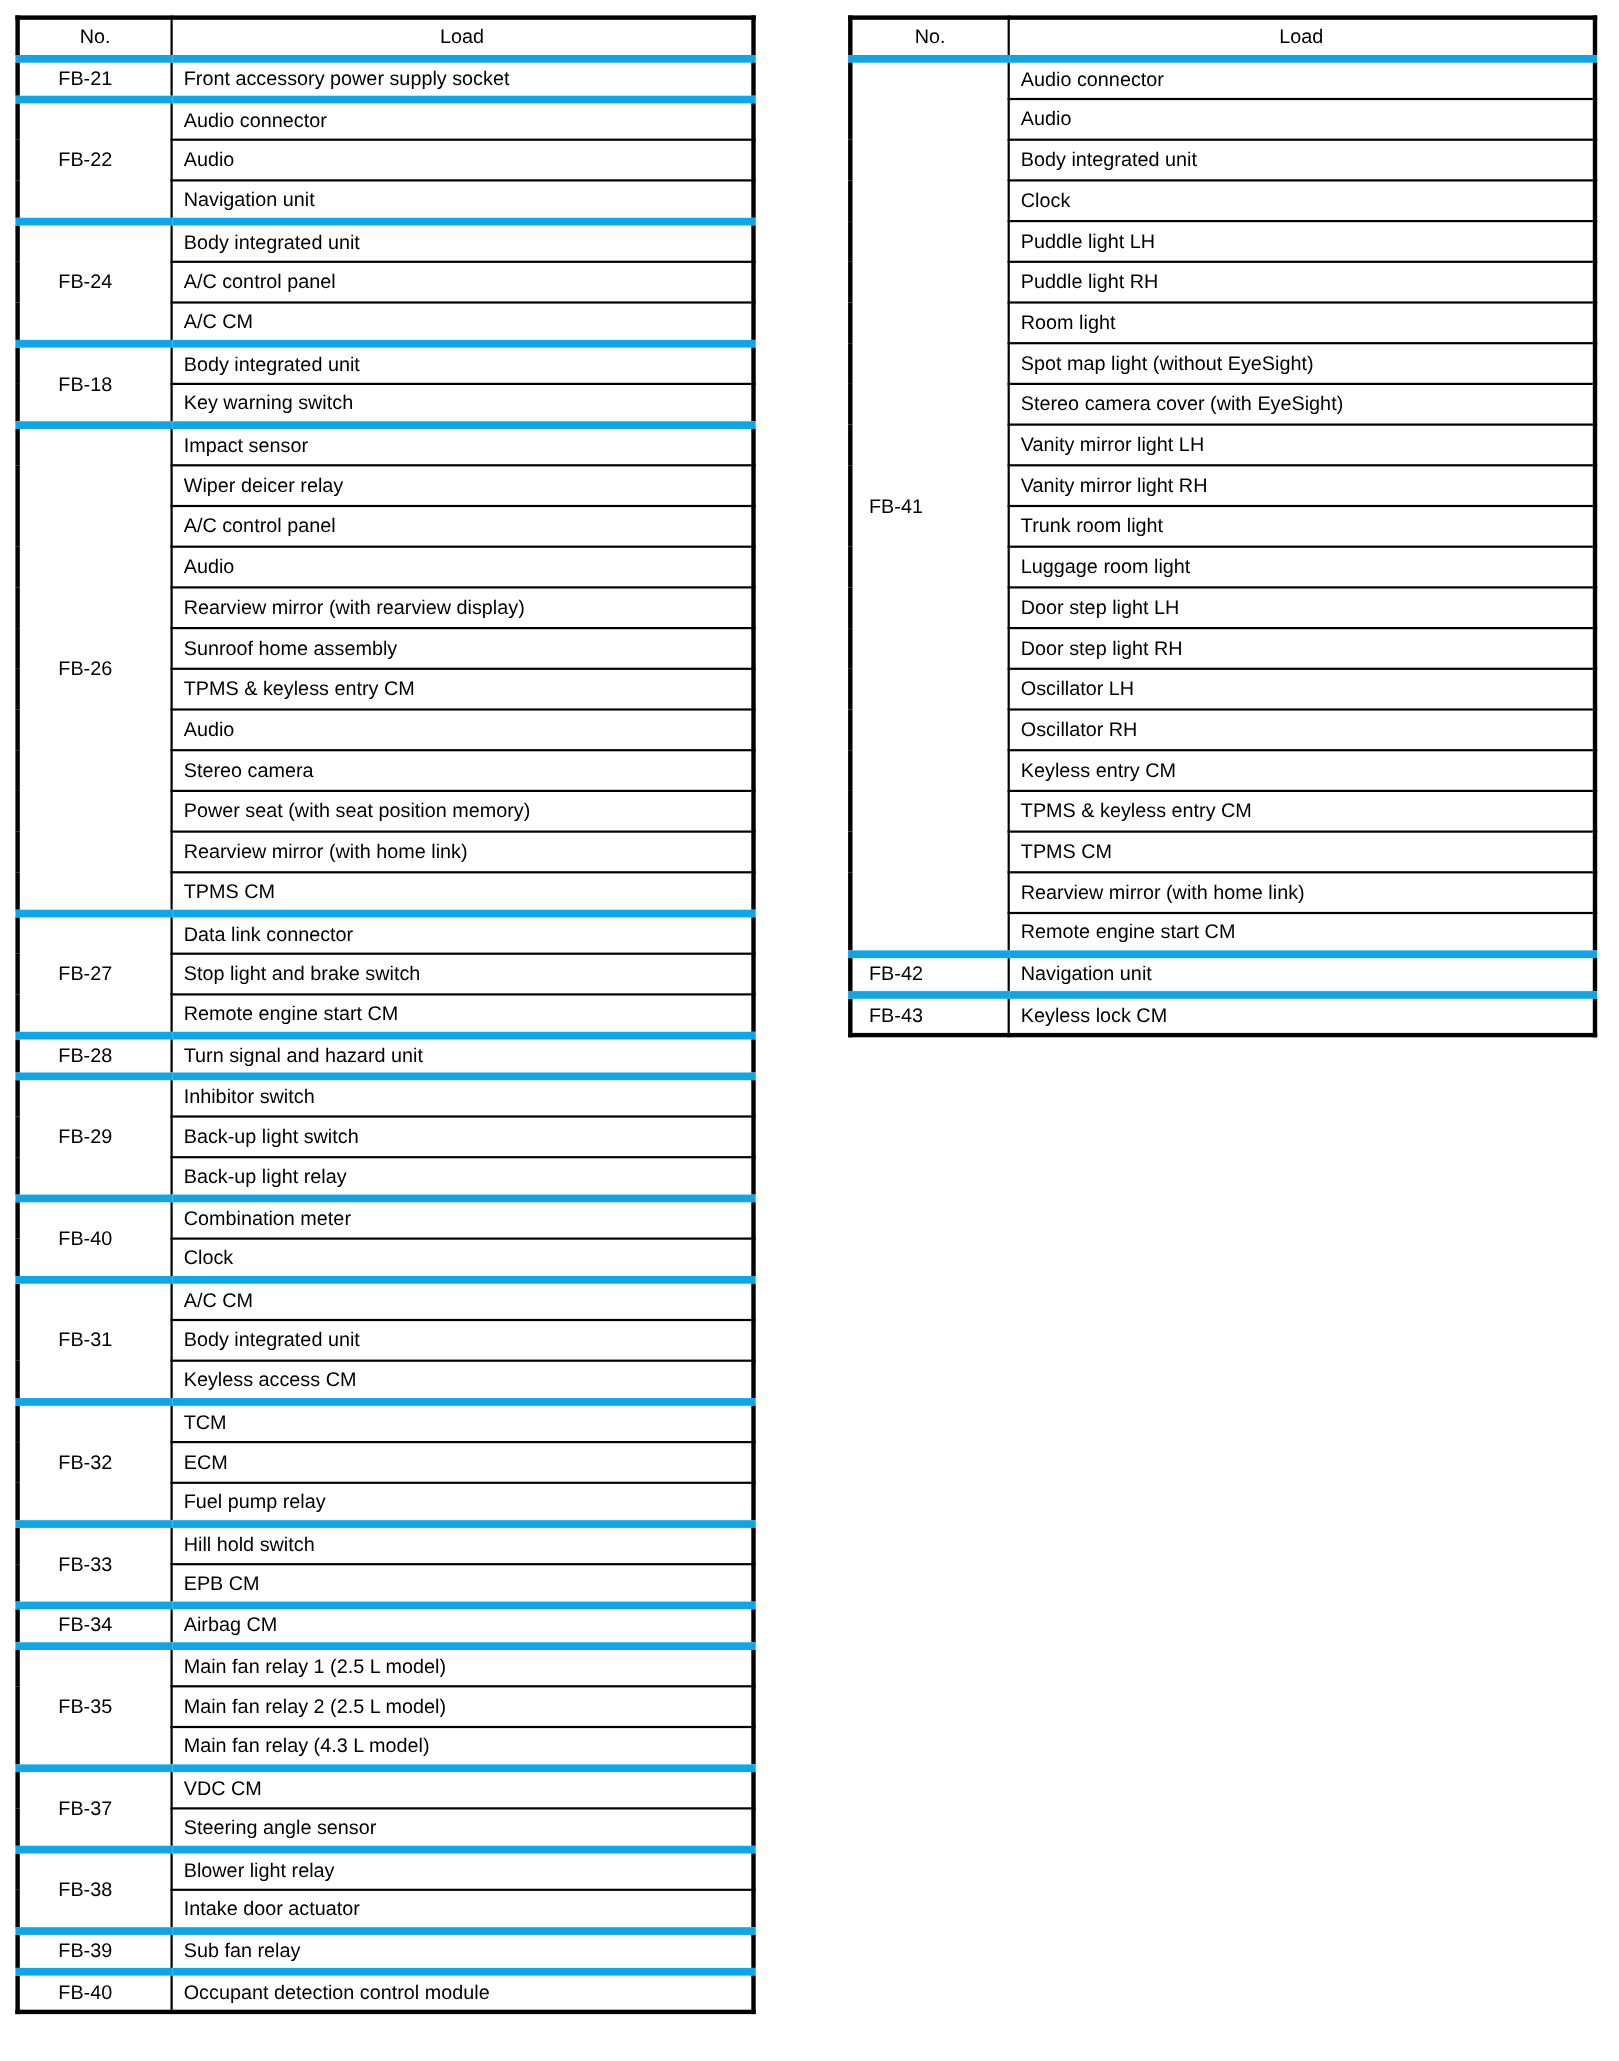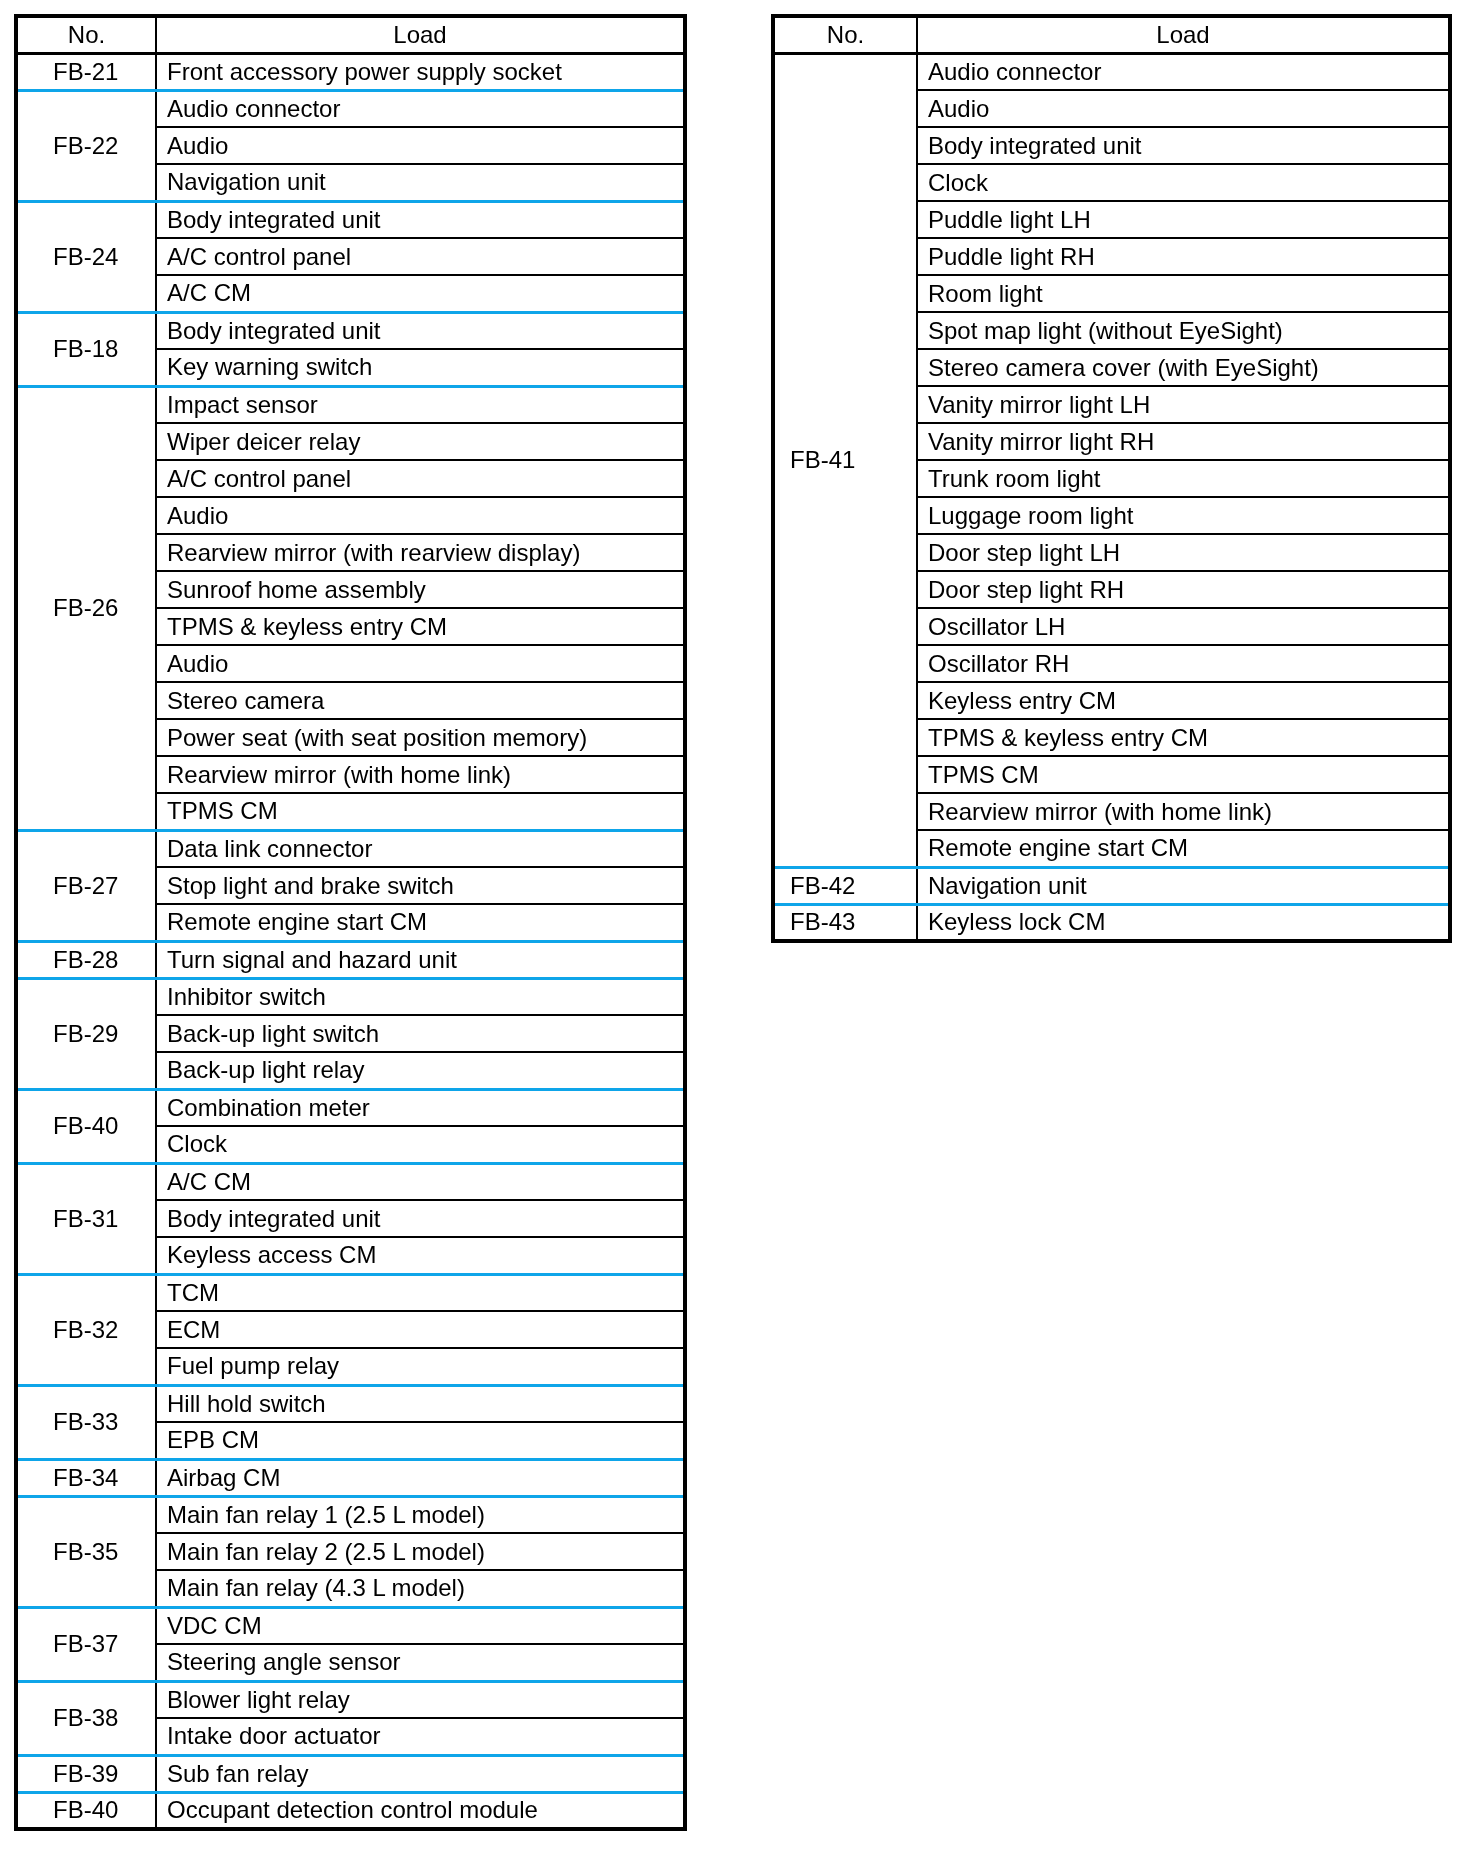--- a/index.html
+++ b/index.html
@@ -17,40 +17,40 @@
   }
   .tables-wrap {
     display: flex;
     align-items: flex-start;
     padding: 14px 0 0 14px;
     gap: 84px;
   }
   table.fuse-table {
     border-collapse: collapse;
     table-layout: fixed;
-    font-size: 24px;
+    font-size: 18px;
     border: 4px solid #000;
     padding-left: 15px;
   }
   table.fuse-table th,
   table.fuse-table td {
     border: 2px solid #000;
     padding: 0;
     height: 37px;
     vertical-align: middle;
     white-space: nowrap;
     overflow: hidden;
     font-weight: normal;
   }
   table.fuse-table th {
     text-align: center;
     border-bottom: 3px solid #000;
   }
   table.fuse-table tr.group-start > td {
-    border-top: 3px solid #0ea5e9;
+    border-top: 7px solid #0ea5e9;
   }
   .table-left { width: 673px; }
   .table-left th.no { width: 140px; }
   .table-right { width: 681px; }
   .table-right th.no { width: 144px; }
   .fuse-table .no-cell {
     padding-left: 35px;
     text-align: left;
   }
   .table-right .no-cell { padding-left: 15px; }

